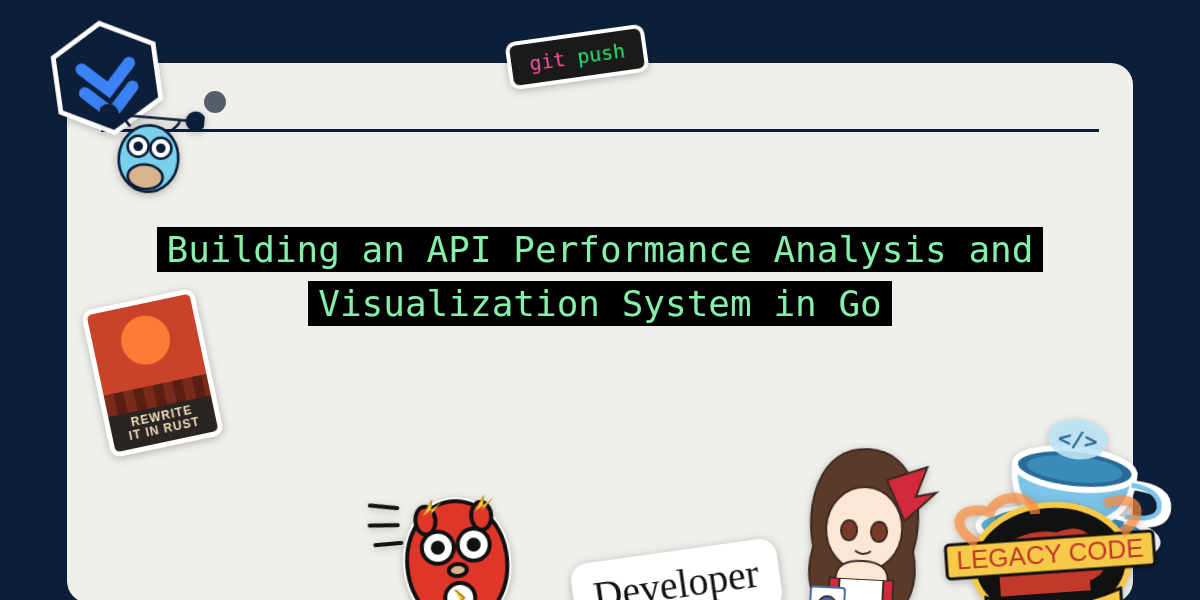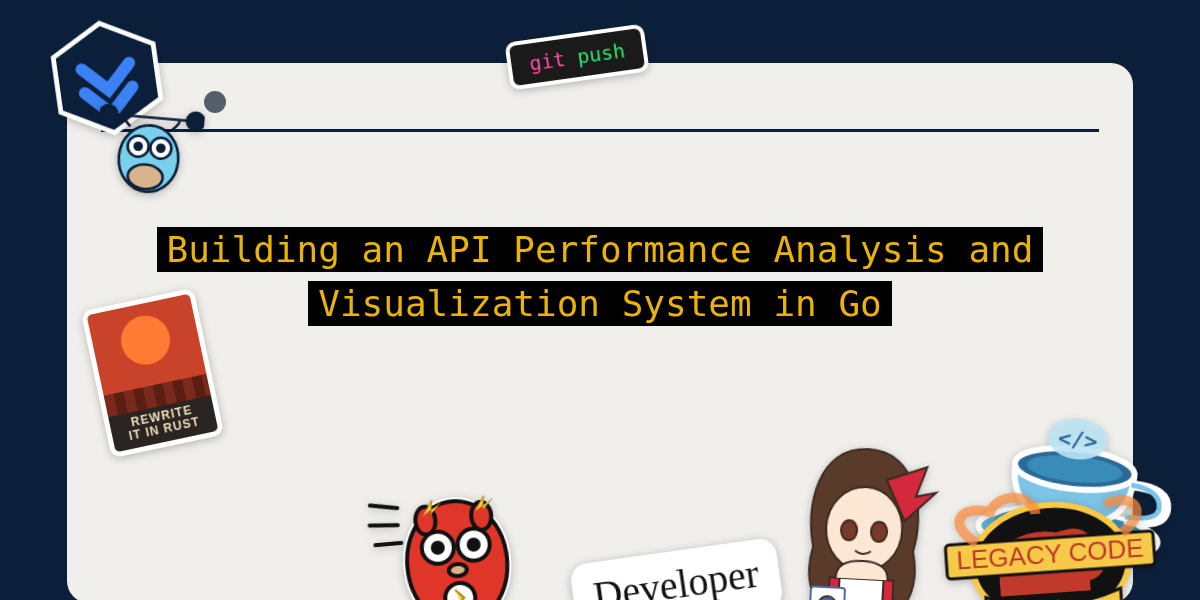--- a/index.html
+++ b/index.html
@@ -41,21 +41,21 @@
     top: 160px;
     left: 0;
     right: 0;
     text-align: center;
   }
   .title-wrap h1 {
     font-family: ui-monospace, "SF Mono", Menlo, Consolas, monospace;
     font-weight: 400;
     font-size: 36px;
     line-height: 1.5;
-    color: #eab308;
+    color: #86efac;
     display: inline;
     background: #000;
     padding: 2px 10px;
     box-decoration-break: clone;
     -webkit-box-decoration-break: clone;
   }
   
   .sticker {
     position: absolute;
     filter: drop-shadow(0 2px 4px rgba(0,0,0,.25));

